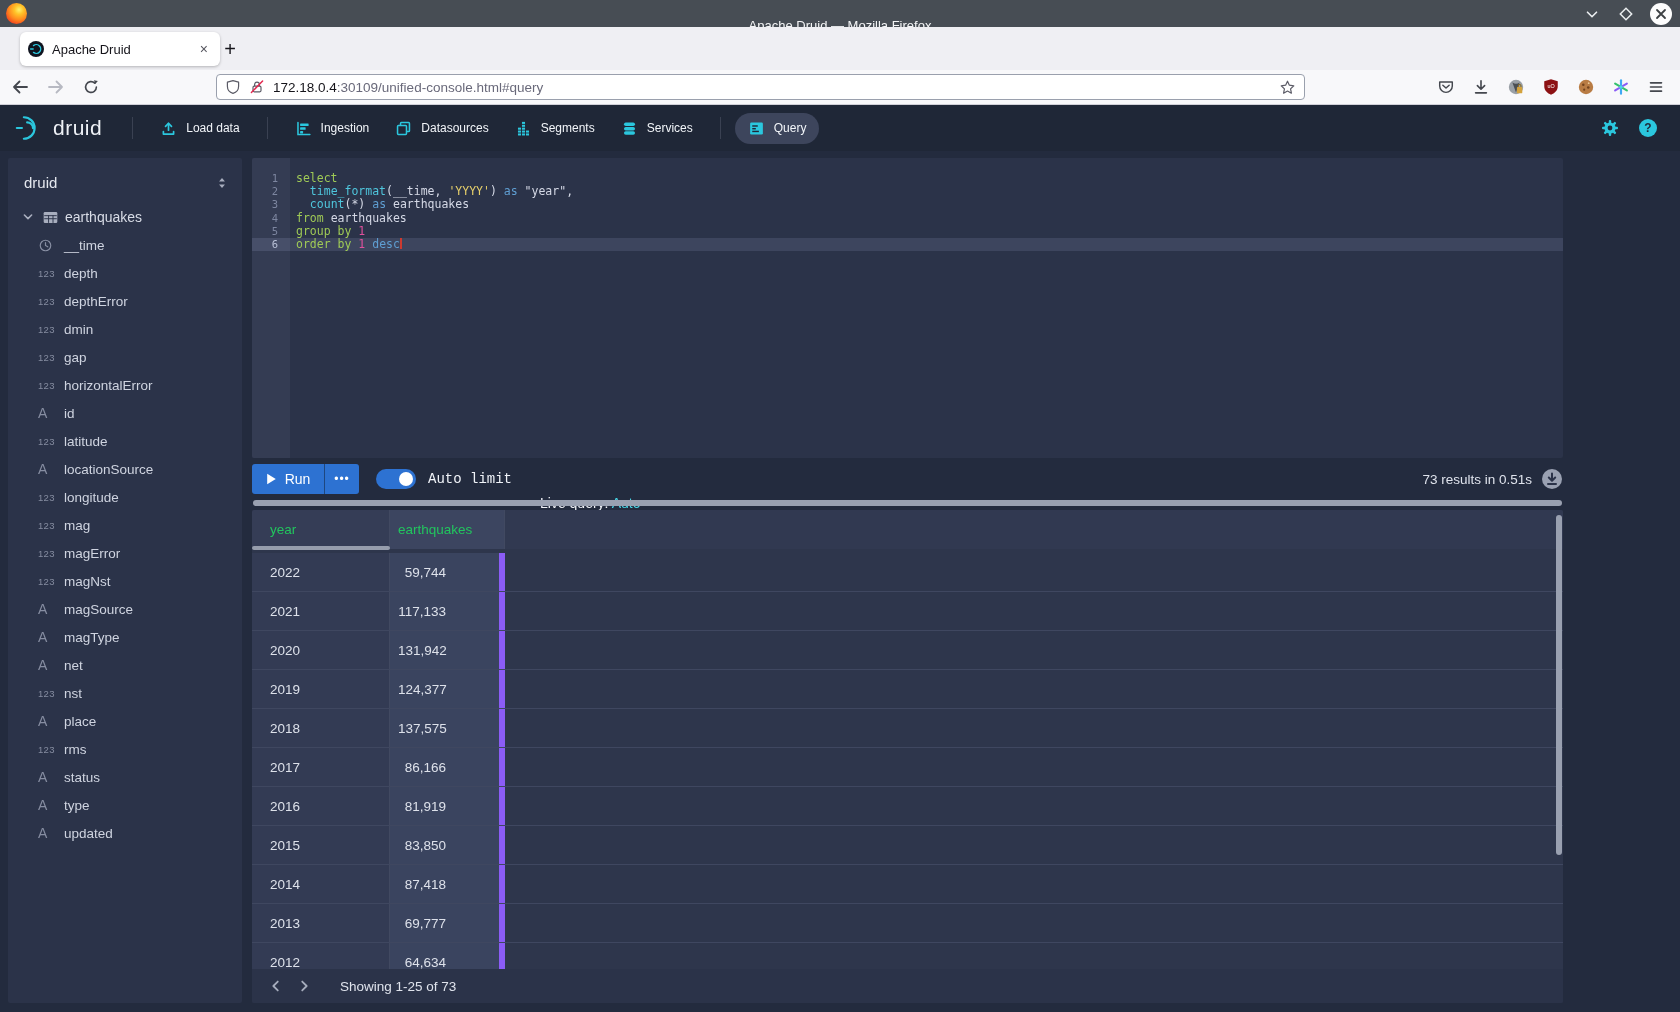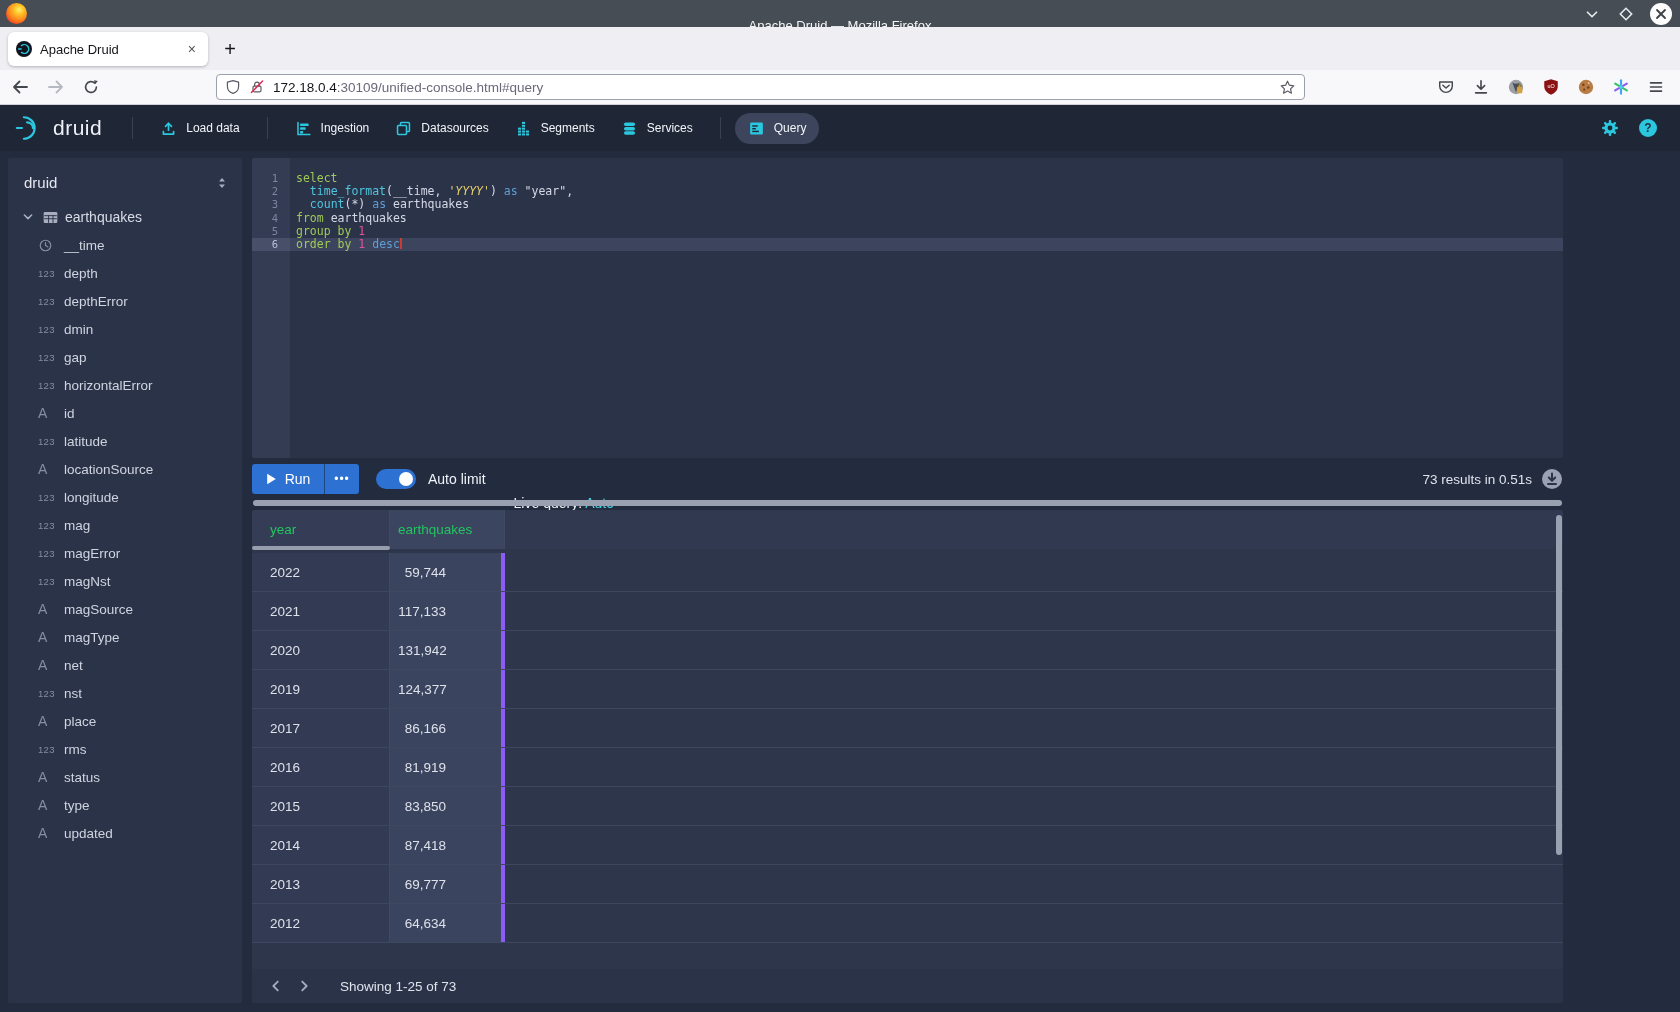--- a/index.html
+++ b/index.html
@@ -9,21 +9,21 @@
   .titlebar{position:absolute;top:0;left:0;right:0;height:27px;background:#474d54;}
   .fxlogo{position:absolute;left:6px;top:3px;width:21px;height:21px;border-radius:50%;
     background:radial-gradient(circle at 62% 32%, #fff36e 0%, #ffc228 24%, #ff8a1e 52%, #f4461f 78%, #c92d7a 100%);}
   .tb-title{position:absolute;left:0;right:0;top:0;height:36px;line-height:27px;text-align:center;
     color:#f4f5f6;font-size:13px;margin-top:12px;}
   .winctl{position:absolute;top:0;right:8px;height:27px;display:flex;align-items:center;gap:14px;}
   .winbtn{width:20px;height:20px;display:flex;align-items:center;justify-content:center;}
   .closebtn{width:22px;height:22px;border-radius:50%;background:#fdfdfd;display:flex;align-items:center;justify-content:center;}
   
   .tabbar{position:absolute;top:27px;left:0;right:0;height:43px;background:#efeff3;}
-  .tab{position:absolute;left:8px;top:5px;width:200px;height:34px;background:#ffffff;border-radius:6px;
+  .tab{position:absolute;left:20px;top:5px;width:200px;height:34px;background:#ffffff;border-radius:6px;
     box-shadow:0 1px 3px rgba(0,0,0,.25);display:flex;align-items:center;padding:0 8px;box-sizing:border-box;}
   .tab-title{flex:1;margin-left:8px;font-size:13px;color:#15141a;white-space:nowrap;overflow:hidden;}
   .tab-close{color:#55555e;font-size:14px;line-height:14px;padding:2px 4px;border-radius:3px;}
   .newtab{position:absolute;left:216px;top:8px;width:28px;height:28px;border-radius:4px;
     color:#15141a;font-size:20px;display:flex;align-items:center;justify-content:center;}
   
   .toolbar{position:absolute;top:70px;left:0;right:0;height:34px;background:#f8f8fa;border-bottom:1px solid #d0d0d8;}
   .navbtns{position:absolute;left:10px;top:0;height:34px;display:flex;align-items:center;gap:16px;}
   .urlbar{position:absolute;left:216px;top:4px;width:1089px;height:26px;background:#ffffff;
     border:1px solid #9aa0ad;border-radius:4px;display:flex;align-items:center;box-sizing:border-box;padding:0 8px;}
@@ -55,53 +55,53 @@
   .editor{position:relative;height:300px;background:#2b3349;border-radius:2px;padding-top:14px;box-sizing:border-box;overflow:hidden;}
   .gutterbg{position:absolute;left:0;top:0;bottom:0;width:38px;background:#343c53;}
   .eline{position:relative;display:flex;height:13.2px;}
   .eline .no{width:38px;box-sizing:border-box;padding-right:12px;text-align:right;color:#7d86a0;
     font-family:"DejaVu Sans Mono",monospace;font-size:10.5px;line-height:13.2px;}
   .eline .cd{flex:1;padding-left:6px;white-space:pre;font-family:"DejaVu Sans Mono",monospace;
     font-size:11.5px;line-height:13.2px;color:#d5d9e6;}
   .eline.active .cd{background:#3d455e;}
   .eline.active .no{background:#474f69;color:#b9c1d6;}
   .tok-kw{color:#9fca56;} .tok-kw2{color:#5f9ed2;} .tok-fn{color:#4fc6dd;}
-  .tok-str{color:#e6cf6a;font-style:italic;} .tok-num{color:#e0519e;} .tok-pl{color:#d5d9e6;}
+  .tok-str{color:#e6cf6a;} .tok-num{color:#e0519e;} .tok-pl{color:#d5d9e6;}
   .caret{display:inline-block;width:2px;height:11px;background:#cc3a30;vertical-align:-1px;}
   
   .runbar{height:34px;margin-top:4px;display:flex;align-items:center;}
   .btn-run{display:flex;align-items:center;justify-content:center;gap:8px;width:72px;height:30px;
     background:#2d72d2;border-radius:3px 0 0 3px;color:#ffffff;font-size:14px;}
   .btn-more{display:flex;align-items:center;justify-content:center;width:34px;height:30px;background:#2d72d2;
     border-left:1px solid rgba(14,20,28,.45);border-radius:0 3px 3px 0;color:#ffffff;font-size:12px;letter-spacing:1px;}
   .toggle{margin-left:17px;width:40px;height:20px;border-radius:10px;background:#2d72d2;position:relative;}
   .knob{position:absolute;right:3px;top:3px;width:14px;height:14px;border-radius:50%;background:#ffffff;}
   .lbl{color:#f0f3f8;font-size:14px;}
-  .auto-limit{margin-left:12px;}
+  .auto-limit{margin-left:12px;font-family:Liberation Mono, monospace;}
   .livequery{margin-left:28px;margin-top:47px;}
   .cyanlink{color:#48d8e8;}
   .runbar-right{margin-left:auto;display:flex;align-items:center;gap:9px;}
   .results-info{color:#dfe3ec;font-size:13.5px;}
   
   .hscroll{height:6px;margin-top:4px;position:relative;}
   .hthumb{position:absolute;left:1px;right:1px;top:0;height:6px;border-radius:3px;background:#99a0b0;}
   
   .rtable{position:relative;flex:1;margin-top:4px;background:#2e364c;border-radius:2px;overflow:hidden;}
   .thead{position:absolute;top:0;left:0;right:0;height:39px;display:flex;}
   .th{box-sizing:border-box;display:flex;align-items:center;font-size:13.5px;color:#22c55e;}
   .th-year{width:138px;padding-left:18px;background:#353d56;border-right:1px solid #414961;}
   .th-eq{width:115px;padding-left:8px;background:#3c4560;border-right:1px solid #414961;}
   .th-rest{flex:1;background:#313951;}
   .sortbar{position:absolute;top:36px;left:0;width:138px;height:4px;background:#969dac;border-radius:2px;}
   .rows{position:absolute;top:43px;left:0;right:0;bottom:0;overflow:hidden;}
   .trow{display:flex;height:39px;box-sizing:border-box;border-bottom:1px solid #3f4760;font-size:13.5px;color:#dde1ea;}
   .td-year{width:138px;box-sizing:border-box;display:flex;align-items:center;padding-left:18px;
     background:#333b54;border-right:1px solid #414961;}
   .td-eq{width:115px;box-sizing:border-box;display:flex;align-items:center;padding-left:8px;
-    background:#3a445f;border-right:4px solid #8b5cf6;}
+    background:#3a445f;border-right:6px solid #8b5cf6;}
   .numval{display:inline-block;width:48px;text-align:right;}
   .td-rest{flex:1;background:#2e364c;}
   .vscroll{position:absolute;right:1px;top:5px;width:6px;height:340px;border-radius:3px;background:#99a0b0;z-index:5;}
   .tfoot{position:absolute;left:0;right:0;bottom:0;height:34px;background:#2b3349;display:flex;align-items:center;
     padding-left:10px;z-index:6;}
   .pgbtn{width:28px;height:28px;display:flex;align-items:center;justify-content:center;}
   .showing{margin-left:22px;color:#dfe3ec;font-size:13.5px;}
   svg{display:block;}
 </style>
 </head>
@@ -554,20 +554,27 @@
               <div class="td-rest"></div>
             </div>
             <div class="trow">
               <div class="td-year">2019</div>
               <div class="td-eq">
                 <span class="numval">124,377</span>
               </div>
               <div class="td-rest"></div>
             </div>
             <div class="trow">
+              <div class="td-year">2018</div>
+              <div class="td-eq">
+                <span class="numval">137,575</span>
+              </div>
+              <div class="td-rest"></div>
+            </div>
+            <div class="trow">
               <div class="td-year">2017</div>
               <div class="td-eq">
                 <span class="numval">86,166</span>
               </div>
               <div class="td-rest"></div>
             </div>
             <div class="trow">
               <div class="td-year">2016</div>
               <div class="td-eq">
                 <span class="numval">81,919</span>

